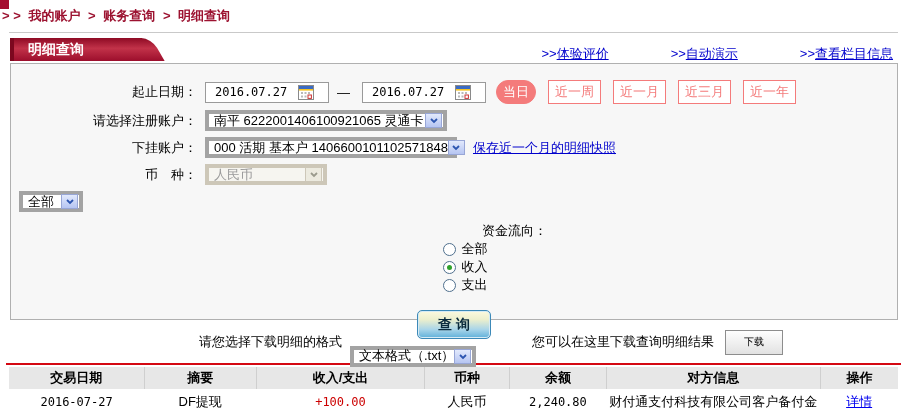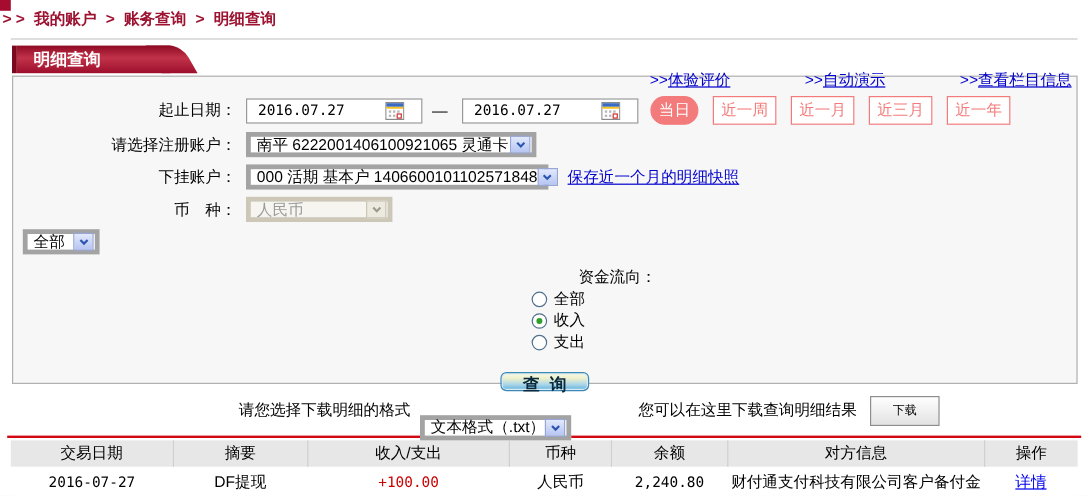--- a/index.html
+++ b/index.html
@@ -22,37 +22,37 @@
     position:absolute; left:10px; top:0; height:23px; width:132px;
     background:linear-gradient(180deg,#8e0a24 0%,#c23249 45%,#9c0e2c 100%);
     color:#fff; font-weight:bold; font-size:14px; line-height:23px; padding-left:14px;
     border-left:4px solid #7c081f;
   }
   .tab::after {
     content:""; position:absolute; right:-16px; top:0; width:30px; height:23px;
     background:linear-gradient(180deg,#8e0a24 0%,#c23249 45%,#9c0e2c 100%);
     transform:skewX(30deg); border-top-right-radius:10px;
   }
-  .top-links { position:absolute; right:14px; top:20px; display:flex; }
+  .top-links { position:absolute; right:14px; top:7px; display:flex; }
   .top-link { color:#0000cc; text-decoration:none; margin-left:62px; cursor:pointer; font-size:13px; }
   .top-link .pfx { text-decoration:none; }
   .top-link .lbl { text-decoration:underline; }
 
   
   .panel {
     margin:1px 9px 0 10px; height:257px; background:#f7f7f7; border:1px solid #b0b0b0;
     padding-top:16px;
   }
   .frow { display:flex; align-items:center; margin-bottom:6px; }
   .flabel { width:186px; text-align:right; flex:none; font-size:13px; }
 
   
   .date-box {
     display:flex; align-items:center; justify-content:space-between;
-    width:147px; height:21px; background:#fff; border:1px solid #9a9a9a;
+    width:124px; height:21px; background:#fff; border:1px solid #9a9a9a;
     margin-left:8px; padding:0 14px 0 9px;text-align:right;
   }
   .date-val { font-family:"DejaVu Sans Mono","Liberation Mono",monospace; font-size:12px; }
   .dash { margin:0 4px 0 8px; }
   .cal-icon { width:16px; height:15px; display:block; cursor:pointer; }
 
   
   .qbtn {
     margin-left:12px; border:1px solid #f47b7b; color:#f47b7b; background:#fff;
     font-size:13px; padding:2px 6px; cursor:pointer; font-family:inherit;
@@ -83,42 +83,42 @@
   .radio-opt:first-of-type { margin-left:10px; }
   .radio {
     width:13px; height:13px; border-radius:50%; background:#fff; border:1px solid #50708e;
     display:flex; align-items:center; justify-content:center; flex:none;
   }
   .radio.checked::after { content:""; width:5px; height:5px; border-radius:50%; background:#2fa12b; }
   .radio-lbl { margin-left:6px; }
 
   
   .query-btn {
-    display:block; margin:16px auto 0 auto; width:74px; height:16px;
+    display:block; margin:16px auto 0 auto; width:74px; height:29px;
     border:1px solid #3c89b8; border-radius:5px; cursor:pointer;
     background:linear-gradient(180deg,#fcfadf 0%,#ecefcd 32%,#a9d5e9 68%,#5fb0da 100%);
     box-shadow:inset 0 0 0 1px #d6ebf5;
-    font-weight:bold; font-size:14px; color:#0a2a3c; font-family:Liberation Mono, monospace;
+    font-weight:bold; font-size:14px; color:#0a2a3c; font-family:Liberation Sans, sans-serif;
   }
 
   
   .dl-row { display:flex; align-items:center; margin:9px 0 0 199px; height:26px; }
   .dl-hint { margin-left:56px; }
   .dl-btn {
     margin-left:11px; width:58px; height:25px; border:1px solid #8d8d8d;
     background:linear-gradient(180deg,#fefefe 0%,#e2e2e2 100%);
     font-size:10px; cursor:pointer; font-family:inherit;
   }
 
   .redline { border-top:2px solid #d40812; margin:8px 6px 0 6px; }
 
   
   table.tbl { width:889px; margin:2px auto 0 auto; border-collapse:collapse; font-size:13px; }
   .tbl th {
-    background:#e7e7e7; font-weight:normal; height:22px; padding:0;
+    background:#e7e7e7; font-weight:bold; height:22px; padding:0;
     border-left:1px solid #cfcfcf; font-size:13px;
   }
   .tbl th:first-child { border-left:none; }
   .tbl td { height:26px; text-align:center; border-bottom:1px solid #dadada; padding:0; }
   .tbl tr.datarow { background:#fff; }
   .mono { font-family:"DejaVu Sans Mono","Liberation Mono",monospace; font-size:12px; }
   .amt { color:#cc0000; }
   .detail-link { color:#0000ee; text-decoration:underline; cursor:pointer; }
 </style>
 </head>

